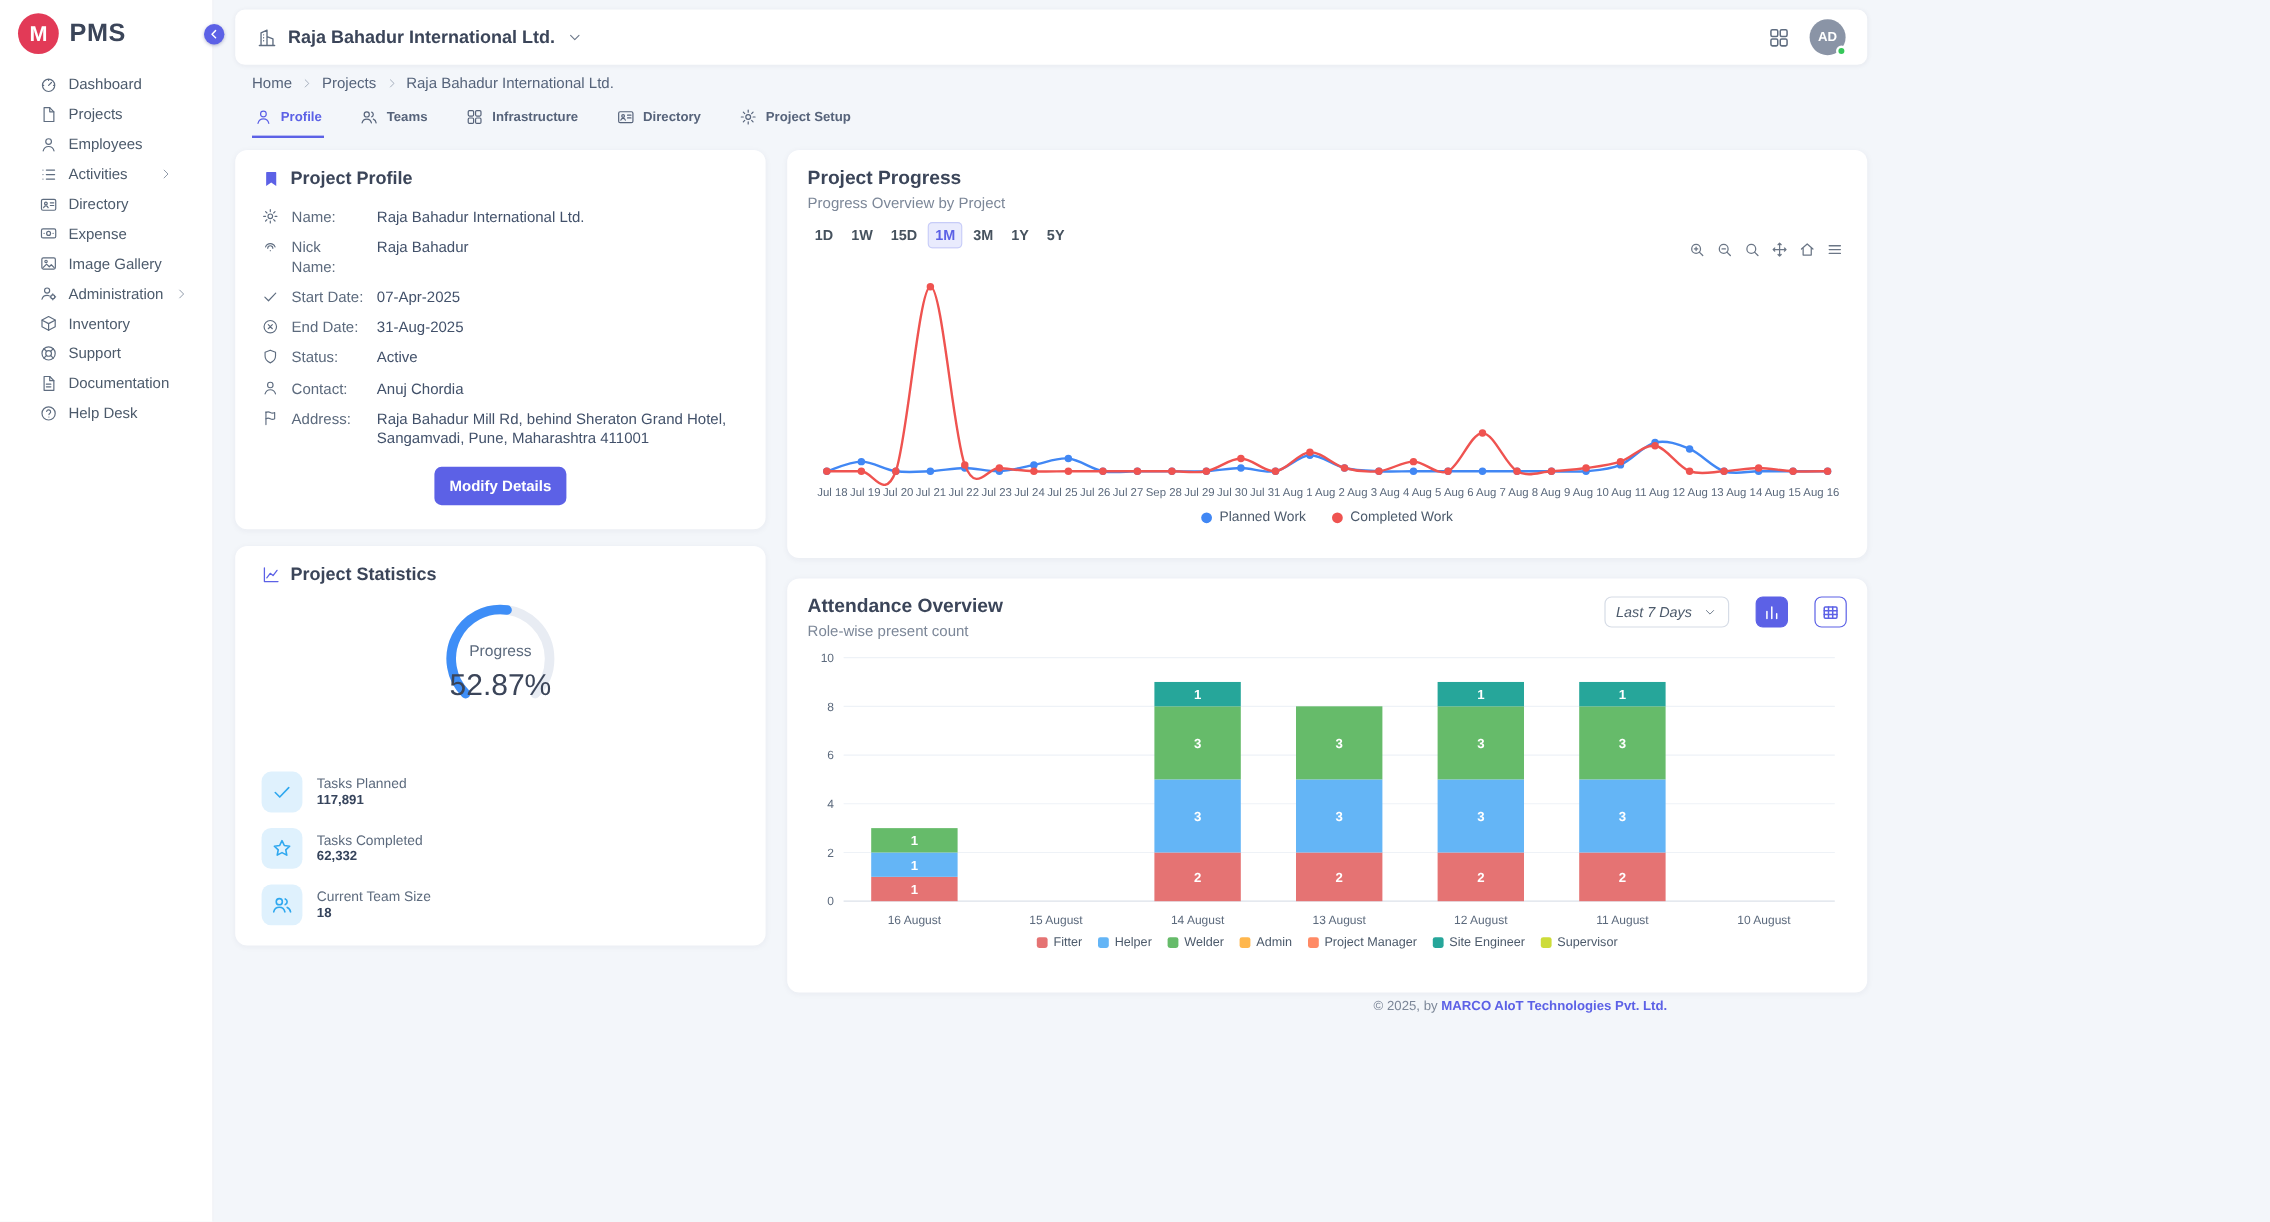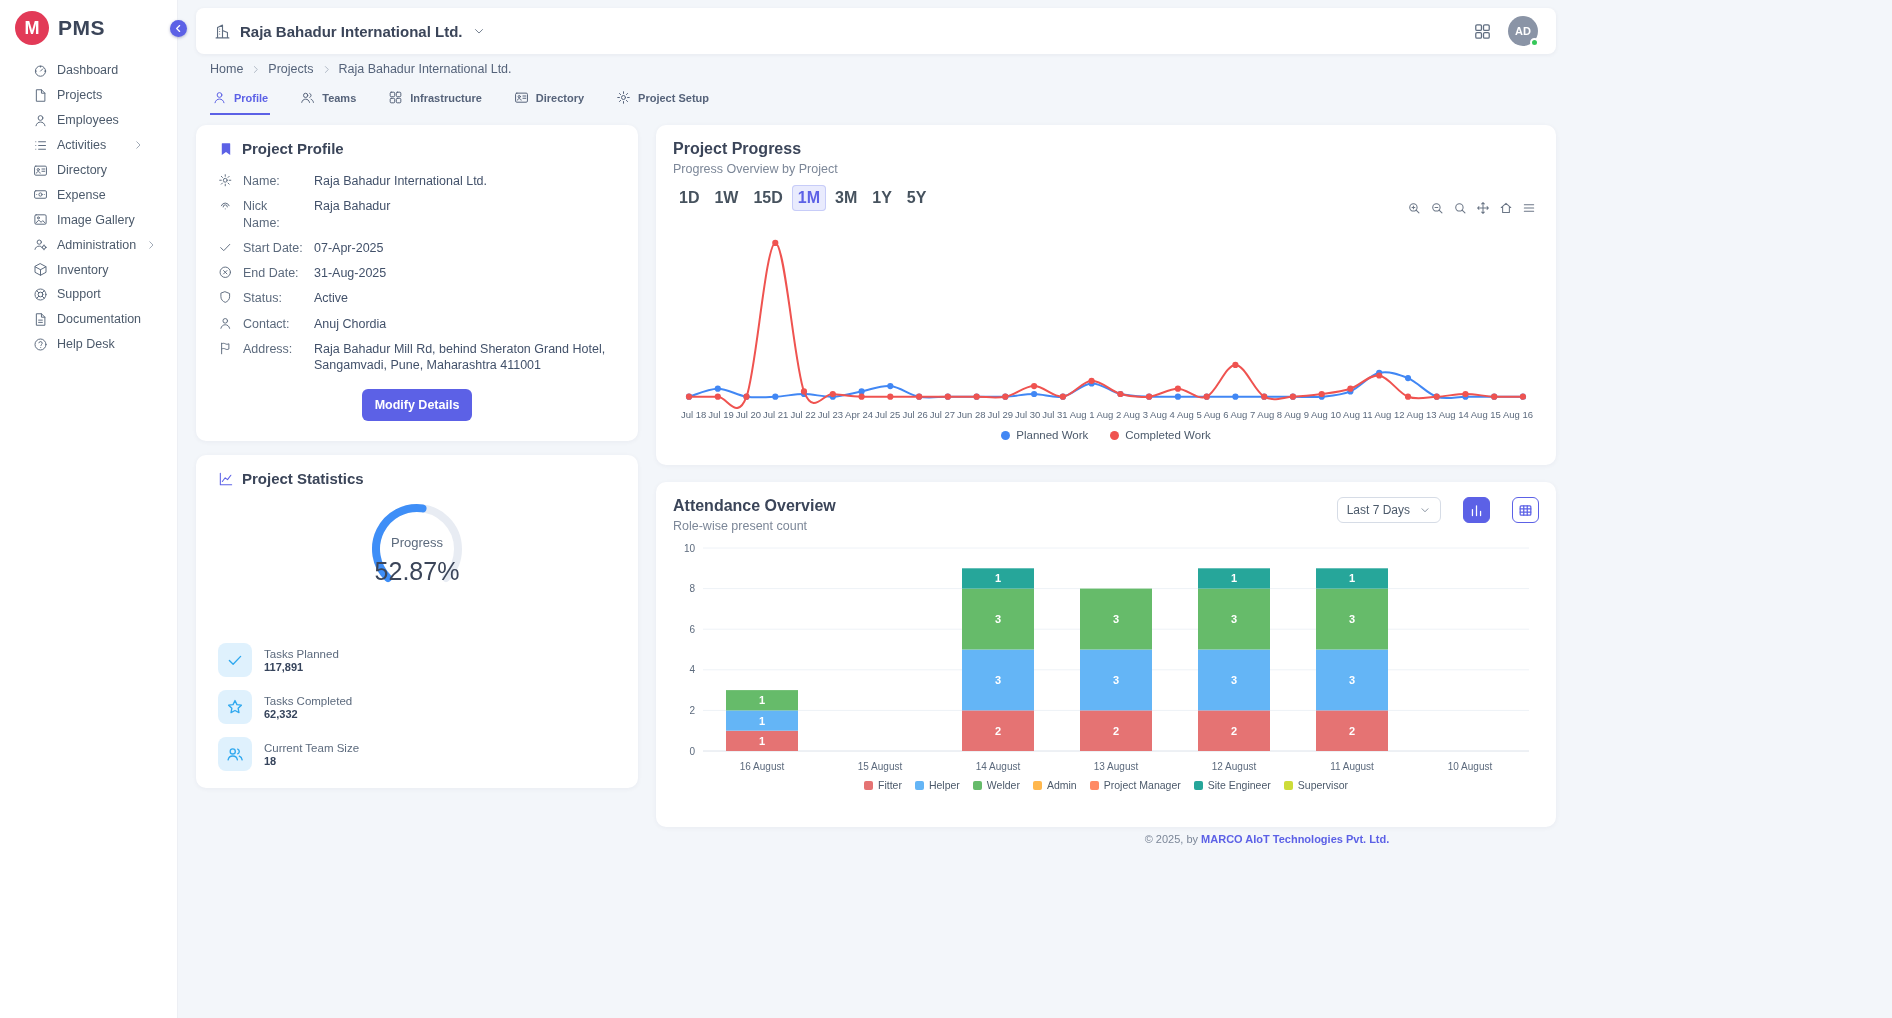--- a/index.html
+++ b/index.html
@@ -69,33 +69,33 @@
   .stat-row{display:flex;align-items:center;gap:12px;}
   .stat-ic{width:34px;height:34px;border-radius:8px;background:#dff1fd;color:#2fa8ef;display:flex;align-items:center;justify-content:center;}
   .stat-ic .ic{width:18px;height:18px;stroke-width:1.8;}
   .stat-label{font-size:11.5px;color:#5c6a7d;}
   .stat-value{font-size:11px;font-weight:600;color:#36445c;margin-top:1px;}
 
   .progress-card{height:340px;padding:15px 17px;position:relative;}
   .progress-card h2,.attendance-card h2{font-size:16px;font-weight:600;color:#3b4559;}
   .subtitle{font-size:12.5px;color:#7c8798;margin-top:4px;}
   .ranges{display:flex;gap:3px;margin-top:9px;}
-  .range-btn{border:none;background:transparent;font-size:16px;font-weight:600;color:#46525e;padding:4px 6px;border-radius:4px;cursor:pointer;font-family:inherit;}
+  .range-btn{border:none;background:transparent;font-size:12px;font-weight:600;color:#46525e;padding:4px 6px;border-radius:4px;cursor:pointer;font-family:inherit;}
   .range-btn.active{color:#5c61e6;background:#e9ebfd;box-shadow:inset 0 0 0 1px #c7ccf8;}
   .chart-toolbar{position:absolute;top:76px;right:20px;display:flex;gap:9px;}
   .tool{width:14px;height:14px;color:#6b7686;cursor:pointer;stroke-width:1.8;}
   .line-chart{display:block;width:866px;height:196px;margin-top:2px;}
   .x-axis{display:flex;justify-content:space-between;padding:0 6px 0 8px;font-size:9.5px;color:#5c6a7d;text-align:center;}
   .line-legend{display:flex;justify-content:center;gap:22px;margin-top:9px;font-size:11.5px;color:#4c5a6b;align-items:center;}
   .lg-item{display:flex;align-items:center;}
   .lg-dot{display:inline-block;width:9px;height:9px;border-radius:50%;margin-right:6px;}
 
   .attendance-card{margin-top:17px;height:345px;padding:15px 17px;position:relative;}
   .att-head{display:flex;justify-content:space-between;align-items:flex-start;}
-  .att-controls{display:flex;align-items:flex-start;gap:22px;}
+  .att-controls{display:flex;align-items:flex-start;gap:22px;font-style:italic;}
   .select{display:flex;align-items:center;gap:9px;border:1px solid #d6dce6;border-radius:6px;padding:5px 9px;font-size:12px;color:#4c5a6b;cursor:pointer;background:#fff;}
   .select .ic{width:12px;height:12px;color:#6b7789;}
   .icon-btn{width:27px;height:26px;border-radius:6px;display:flex;align-items:center;justify-content:center;cursor:pointer;background:#fff;border:1px solid #5c61e6;color:#5c61e6;padding:0;}
   .icon-btn.active{background:#5c61e6;color:#fff;}
   .icon-btn .ic{width:15px;height:15px;stroke-width:2;}
   .bar-chart{display:block;width:866px;height:238px;margin-top:6px;}
   .bar-chart .ax{font-size:10px;fill:#5c6a7d;}
   .bar-chart .bar-label{font-size:11px;fill:#fff;font-weight:bold;}
   .bar-legend{display:flex;justify-content:center;gap:13px;margin-top:2px;font-size:10.5px;color:#4c5a6b;align-items:center;}
   .bl-item{display:flex;align-items:center;}
@@ -523,25 +523,25 @@
             <circle cx="821.2" cy="183.7" r="3.1" fill="#ef5350"></circle>
             <circle cx="850" cy="183.7" r="3.1" fill="#ef5350"></circle>
           </svg>
         <div class="x-axis">
             <span>Jul 18</span>
             <span>Jul 19</span>
             <span>Jul 20</span>
             <span>Jul 21</span>
             <span>Jul 22</span>
             <span>Jul 23</span>
-            <span>Apr 24</span>
+            <span>Jul 24</span>
             <span>Jul 25</span>
             <span>Jul 26</span>
             <span>Jul 27</span>
-            <span>Jun 28</span>
+            <span>Sep 28</span>
             <span>Jul 29</span>
             <span>Jul 30</span>
             <span>Jul 31</span>
             <span>Aug 1</span>
             <span>Aug 2</span>
             <span>Aug 3</span>
             <span>Aug 4</span>
             <span>Aug 5</span>
             <span>Aug 6</span>
             <span>Aug 7</span>

